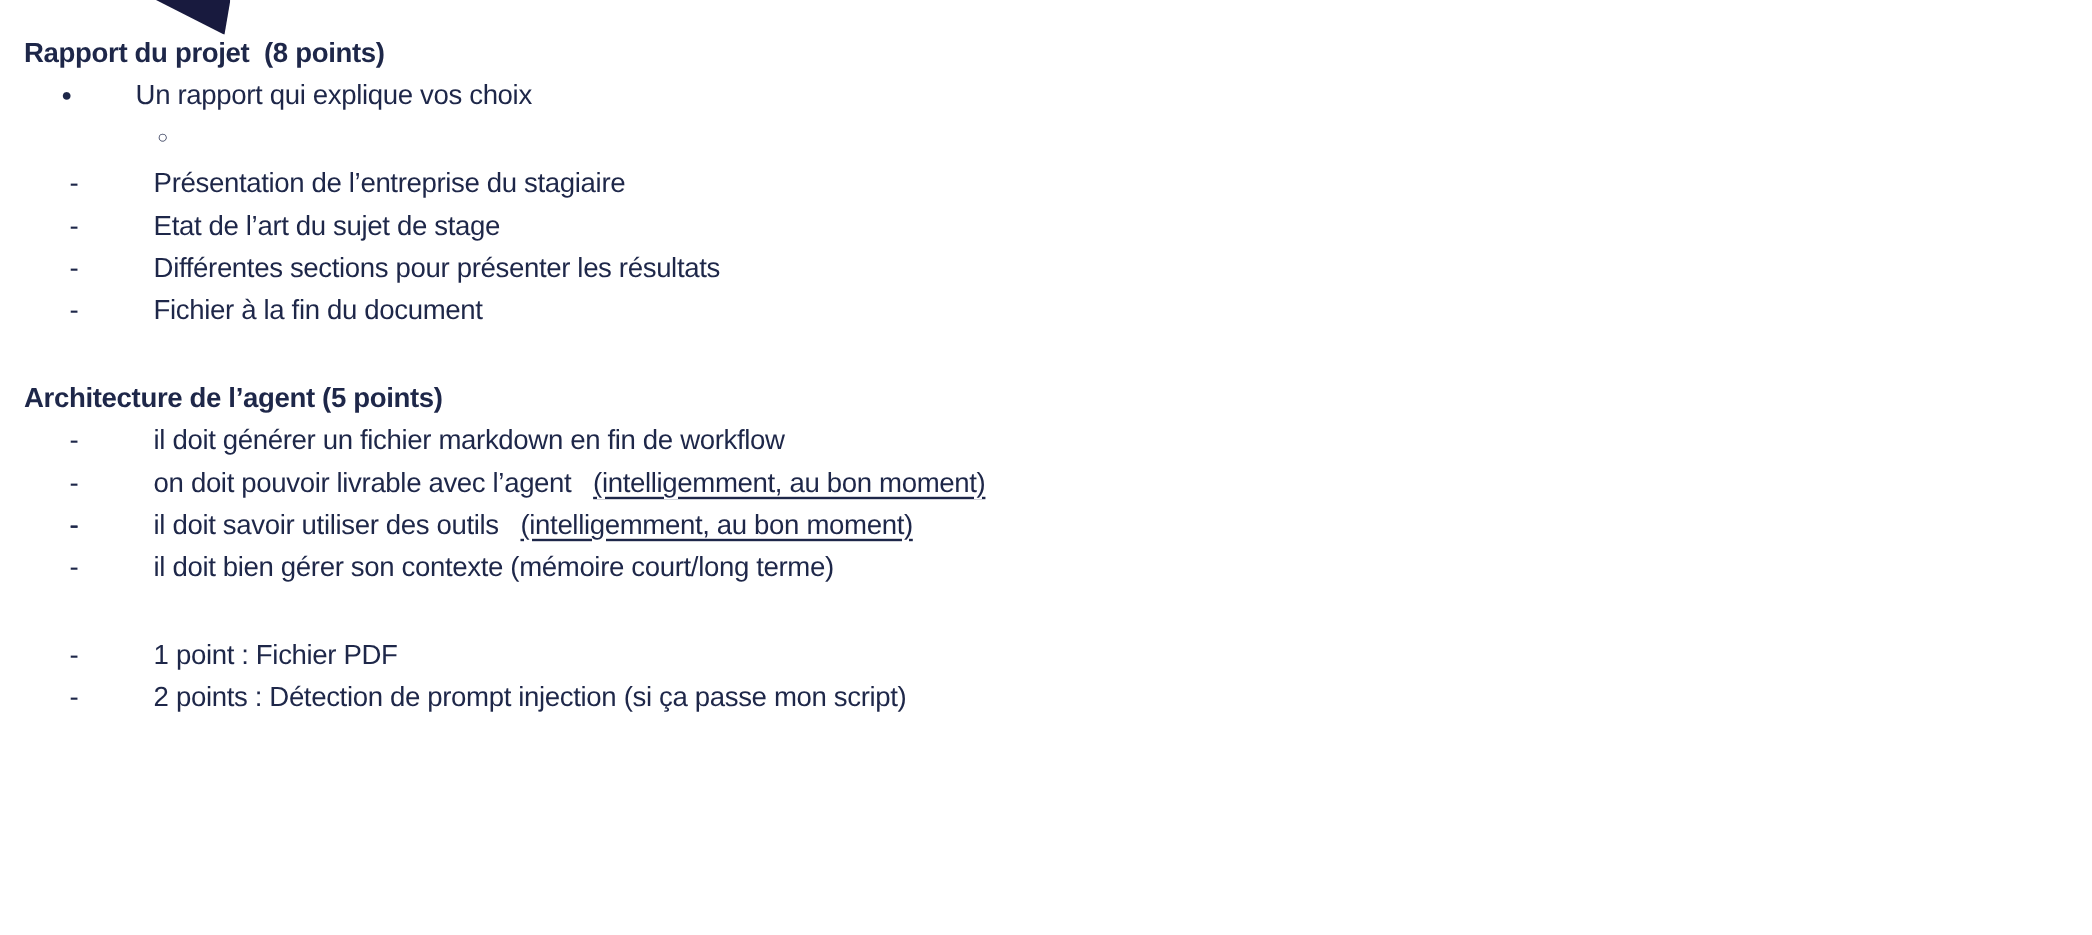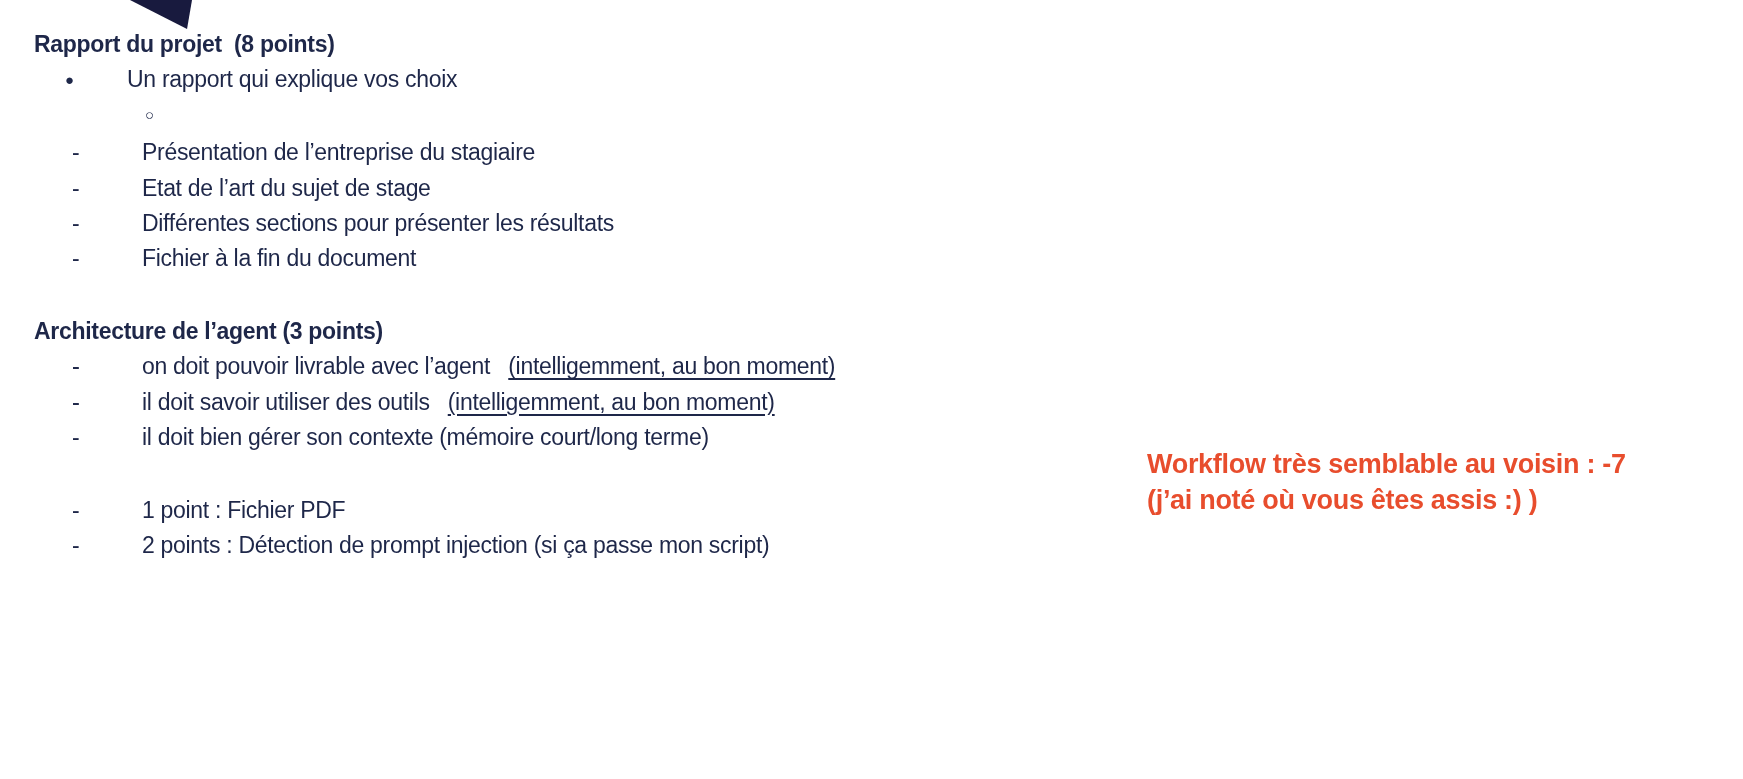--- a/index.html
+++ b/index.html
@@ -19,21 +19,21 @@
     position: absolute;
     left: 130px;
     top: 0;
     width: 62px;
     height: 29px;
     background: #181a3e;
     clip-path: polygon(0 0, 100% 0, 92% 100%);
   }
   .content {
     position: absolute;
-    left: 34px;
+    left: 20px;
     top: 27px;
     width: 1500px;
     font-size: 23px;
     line-height: 35.2px;
     letter-spacing: -0.3px;
   }
   .section { margin: 0 0 38px 0; }
   .section:last-child { margin-bottom: 0; }
   .heading {
     font-weight: bold;
@@ -102,23 +102,24 @@
         <span class="marker">-</span>
         <span class="txt">Différentes sections pour présenter les résultats</span>
       </div>
       <div class="li dash">
         <span class="marker">-</span>
         <span class="txt">Fichier à la fin du document</span>
       </div>
     </div>
 
     <div class="section">
-      <div class="heading">Architecture de l’agent (3 points)</div>
+      <div class="heading">Architecture de l’agent (5 points)</div>
       <div class="li dash">
         <span class="marker">-</span>
+        <span class="txt">il doit générer un fichier markdown en fin de workflow</span>
       </div>
       <div class="li dash">
         <span class="marker">-</span>
         <span class="txt">on doit pouvoir livrable avec l’agent </span><span class="txt u">(intelligemment, au bon moment)</span>
       </div>
       <div class="li dash">
         <span class="marker">-</span>
       </div>
       <div class="li dash">
         <span class="marker">-</span>
@@ -136,18 +137,14 @@
         <span class="txt">1 point : Fichier PDF</span>
       </div>
       <div class="li dash">
         <span class="marker">-</span>
         <span class="txt">2 points : Détection de prompt injection (si ça passe mon script)</span>
       </div>
     </div>
 
   </div>
 
-  <div class="annotation">
-    <div>Workflow très semblable au voisin : -7</div>
-    <div>(j’ai noté où vous êtes assis :) )</div>
-  </div>
 
 </div>
 
 </body></html>

